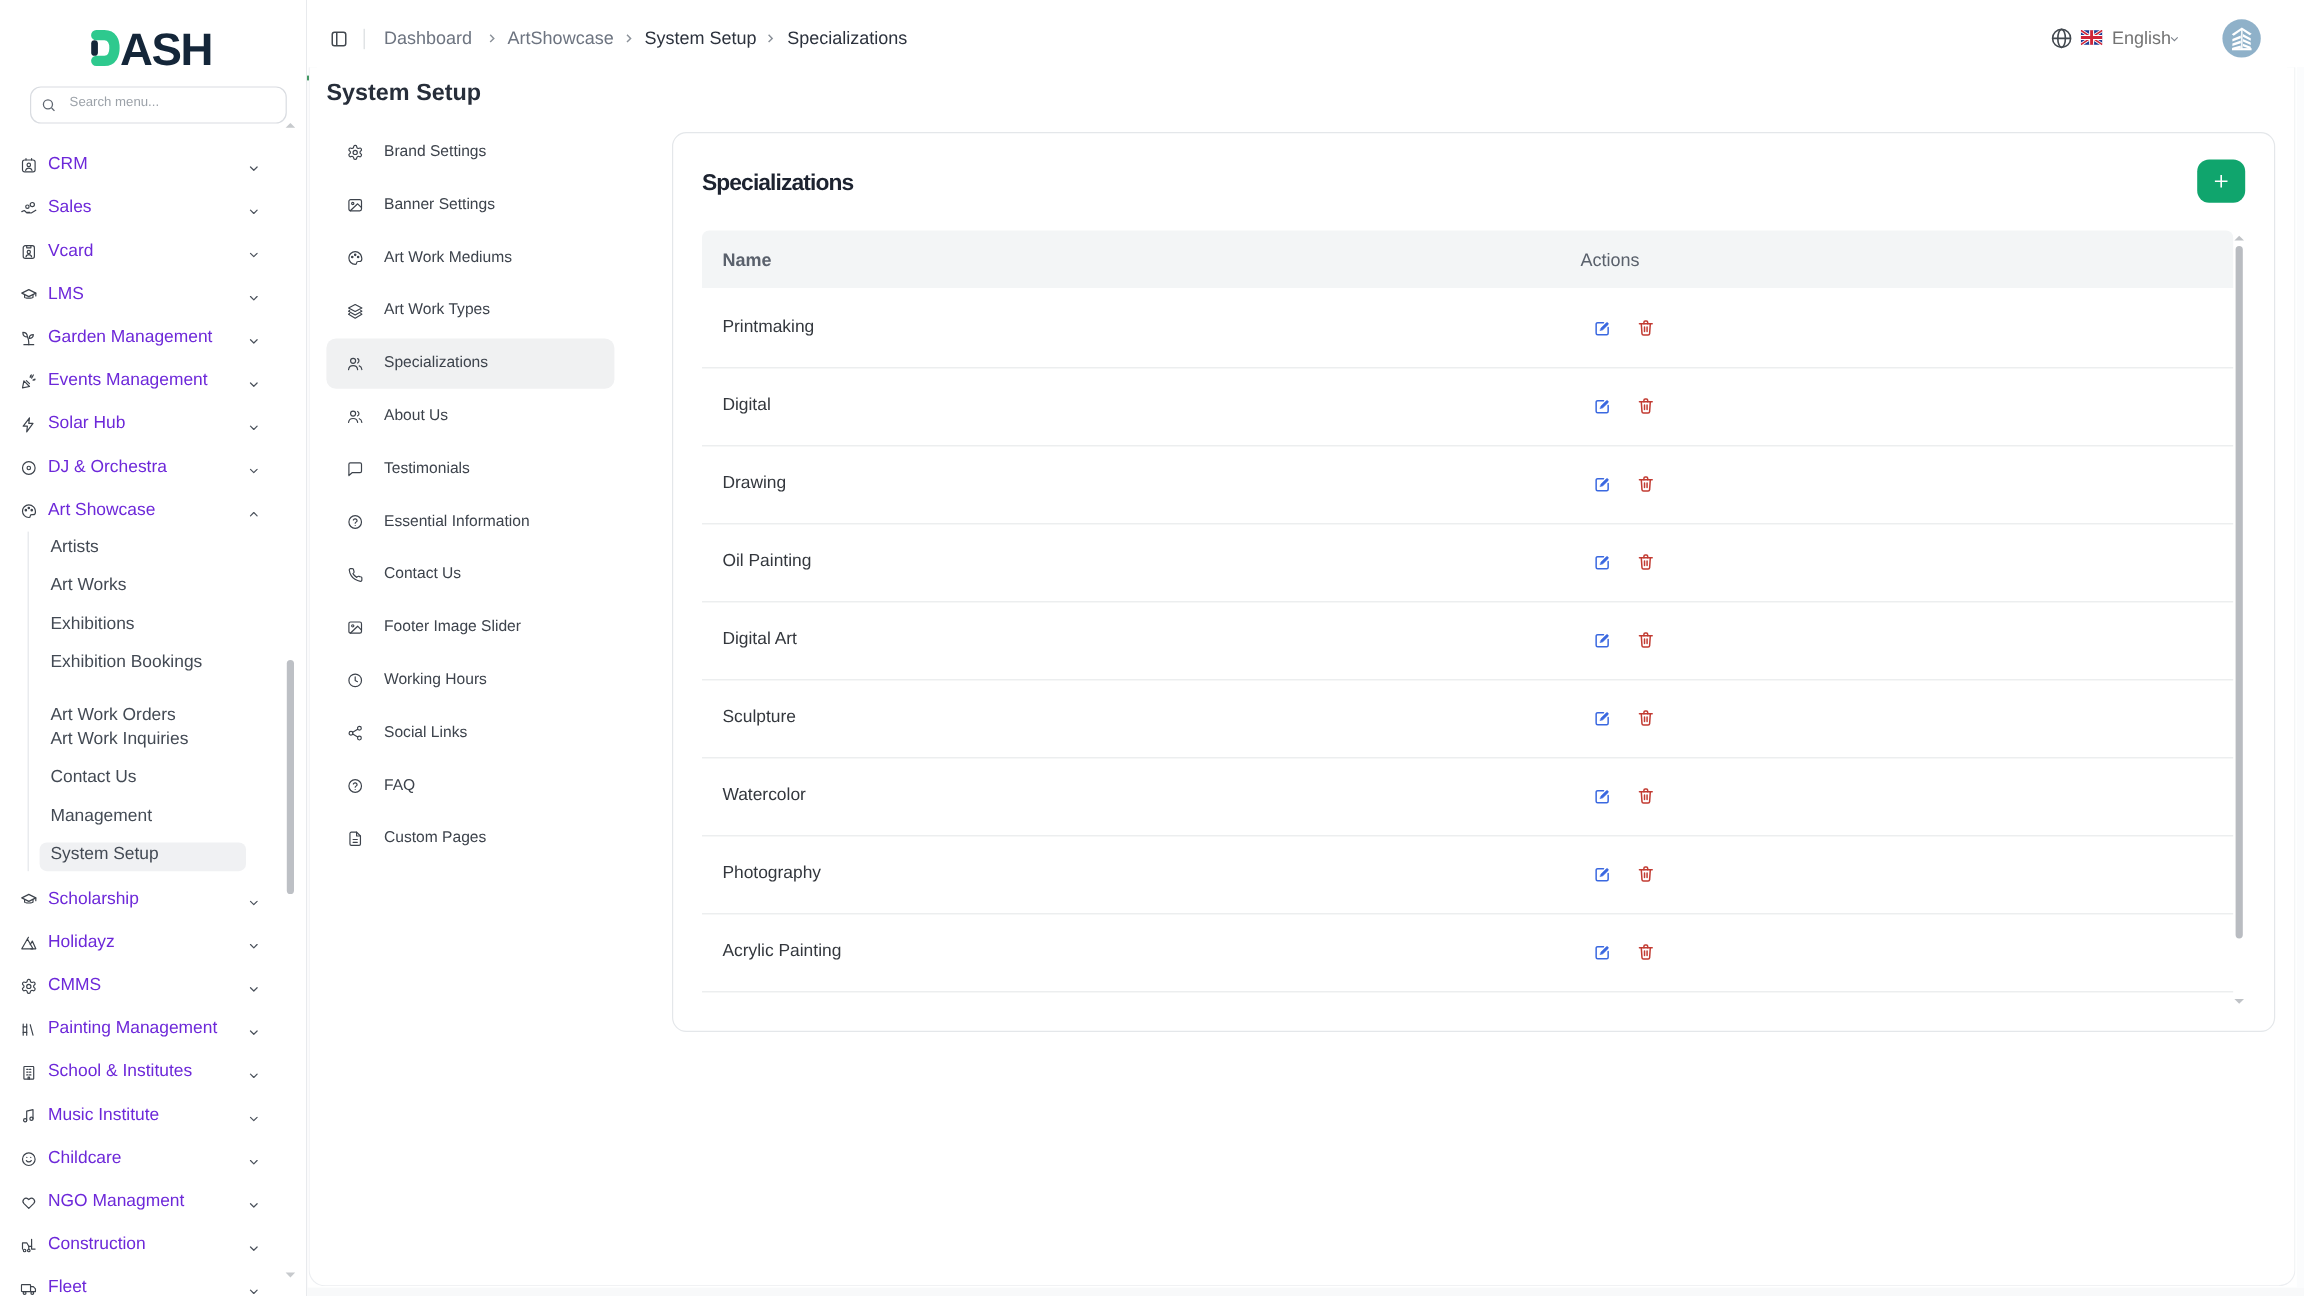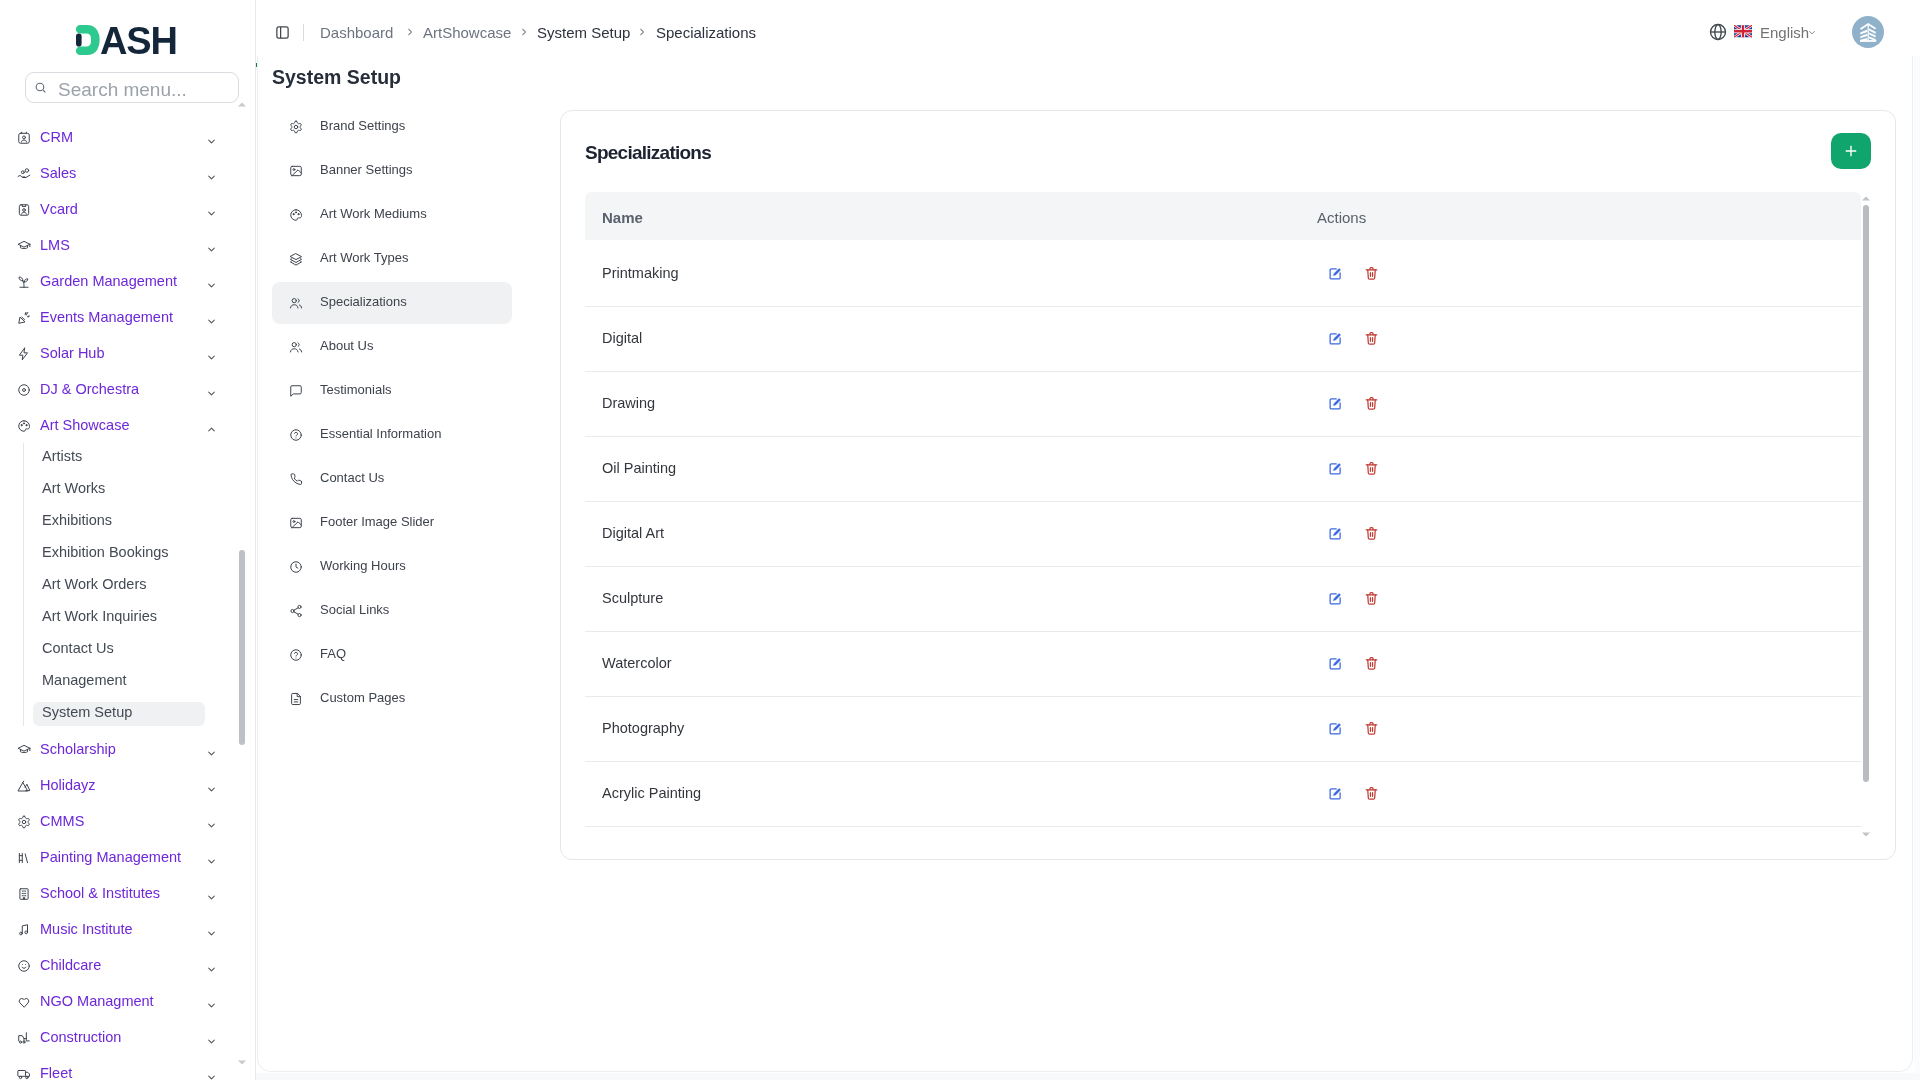--- a/index.html
+++ b/index.html
@@ -40,21 +40,21 @@
       <path d="M6.2 7.3 H13 C19.5 7.3 21.4 12.6 21.4 18 C21.4 23.4 19.5 28.7 13 28.7 H6.2" fill="none" stroke="#2ec98e" stroke-width="8.6" stroke-linecap="round"></path>
       <rect x="2" y="11.5" width="5.6" height="13" rx="2.8" fill="#142639"></rect>
       <text x="26" y="32.4" font-size="38" font-weight="bold" fill="#142639" letter-spacing="-1.2">ASH</text>
     </svg>
 
     <div class="abs" style="left:25px;top:72px;width:214px;height:31px;border:1px solid #d9dce1;border-radius:9px;"></div>
     <svg class="abs" style="left:34px;top:81px;" width="13" height="13" viewBox="0 0 24 24" fill="none" stroke="#5f6670" stroke-width="2">
         <circle cx="11" cy="11" r="7"></circle>
         <path d="m21 21-4.3-4.3"></path>
       </svg>
-    <div class="abs" style="left:58px;top:79px;font-size:19px;color:#9ca2a9;">Search menu...</div>
+    <div class="abs" style="left:58px;top:79px;font-size:11px;color:#9ca2a9;">Search menu...</div>
 
     <div id="nav">
         <div class="mi" style="top:120px">
           <span class="ic"><svg width="14" height="14" viewBox="0 0 24 24" fill="none" stroke="#3d434c" stroke-width="1.7" stroke-linecap="round" stroke-linejoin="round">
               <path d="M16 2v2M8 2v2"></path>
               <rect x="3" y="4" width="18" height="17" rx="3"></rect>
               <circle cx="12" cy="11" r="2.5"></circle>
               <path d="M7.5 19c.5-2.5 2-3.5 4.5-3.5s4 1 4.5 3.5"></path>
             </svg></span>
           <span class="lb">CRM</span>
@@ -259,21 +259,21 @@
           <span class="ch"><svg width="11" height="11" viewBox="0 0 24 24" fill="none" stroke="#4b525c" stroke-width="2.2" stroke-linecap="round" stroke-linejoin="round">
               <path d="m6 9 6 6 6-6"></path>
             </svg></span>
         </div>
         <div class="abs" style="left:23px;top:443px;width:1px;height:283px;background:#e4e6ea;"></div>
         <div class="abs" style="left:33px;top:702px;width:172px;height:24px;background:#f0f1f3;border-radius:6px;"></div>
         <div class="si" style="top:448px">Artists</div>
         <div class="si" style="top:480px">Art Works</div>
         <div class="si" style="top:512px">Exhibitions</div>
         <div class="si" style="top:544px">Exhibition Bookings</div>
-        <div class="si" style="top:576px">Art Work Orders</div>
+        <div class="si" style="top:588px">Art Work Orders</div>
         <div class="si" style="top:608px">Art Work Inquiries</div>
         <div class="si" style="top:640px">Contact Us</div>
         <div class="si" style="top:672px">Management</div>
         <div class="si" style="top:704px">System Setup</div>
       </div>
 
     <svg class="abs" style="left:237px;top:101px;" width="10" height="7" viewBox="0 0 10 7">
         <path d="M1 5.5 5 1.5 9 5.5z" fill="#c7cacd"></path>
       </svg>
     <div class="abs" style="left:239px;top:550px;width:6px;height:195px;border-radius:3px;background:#bdc0c5;"></div>

